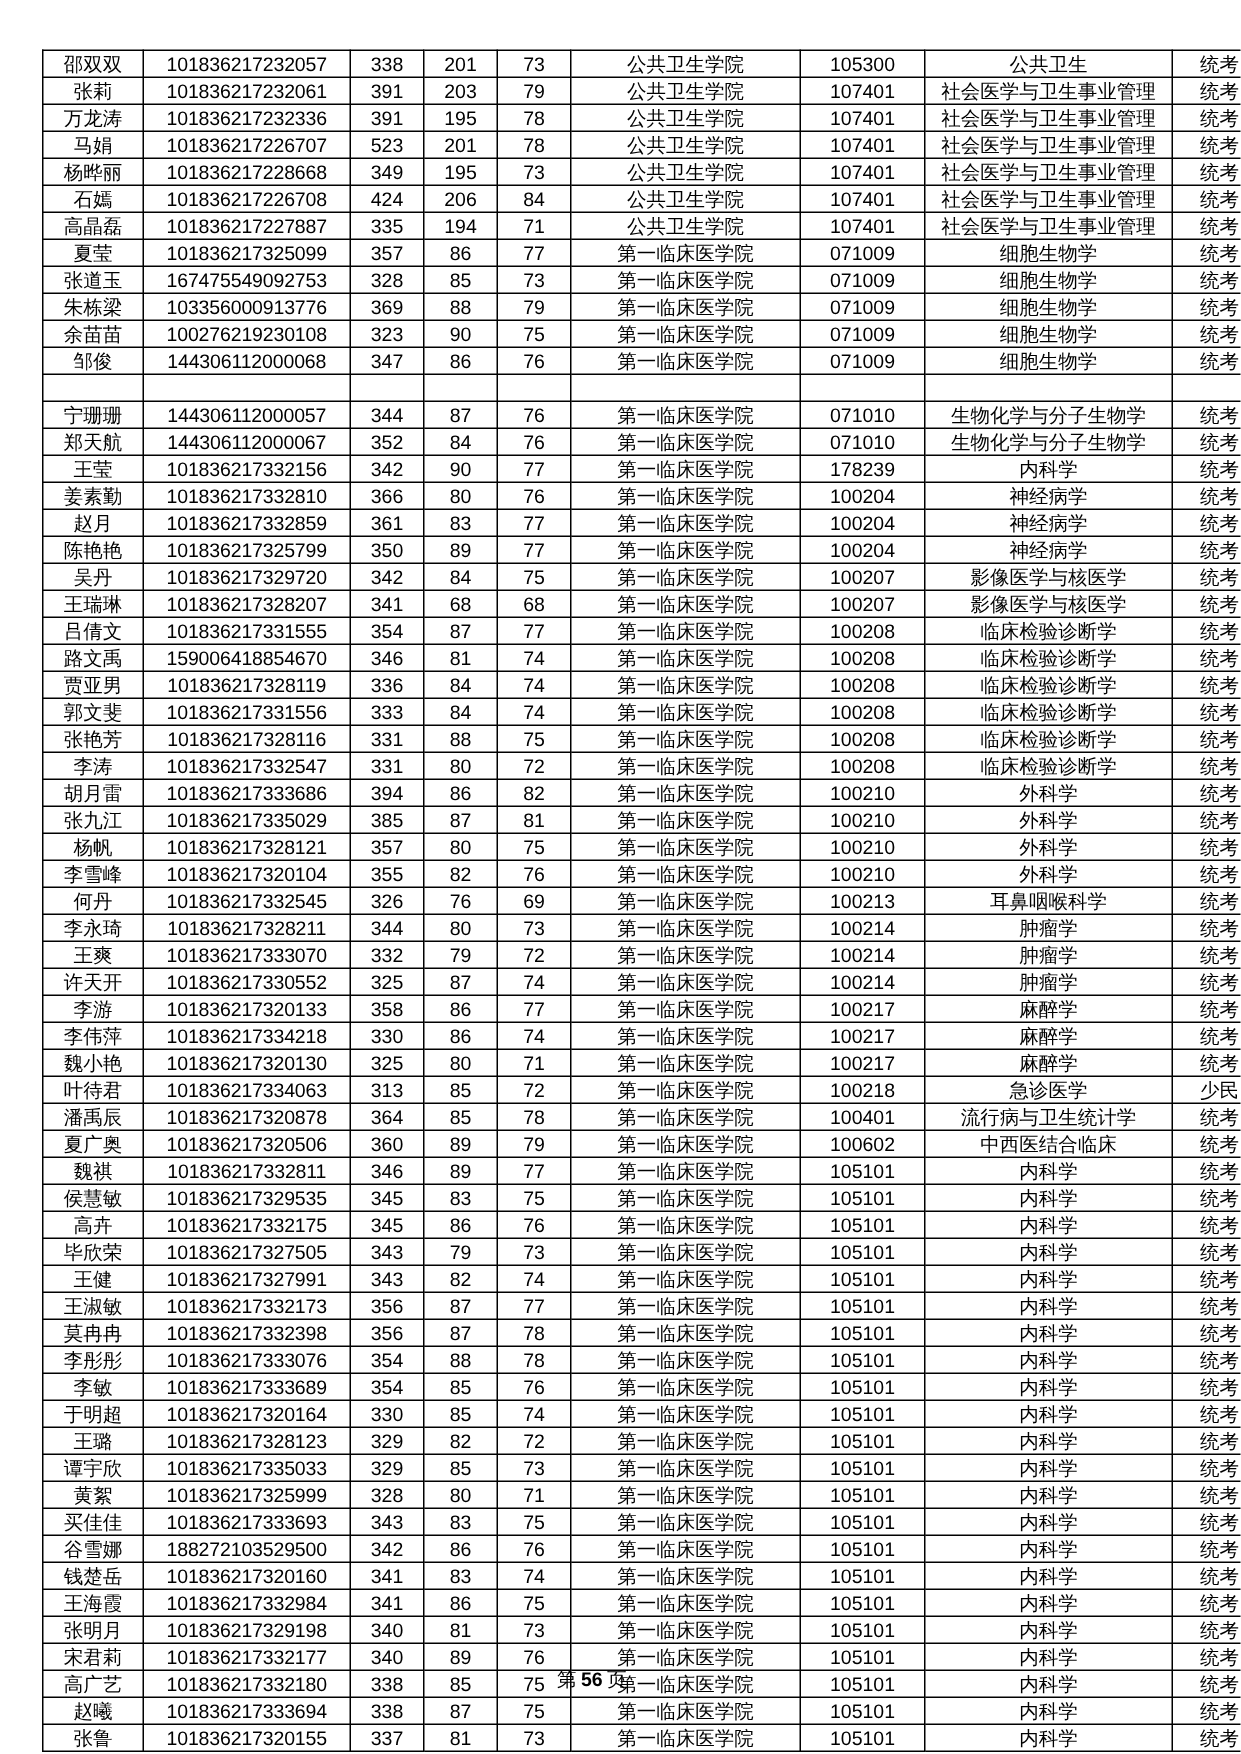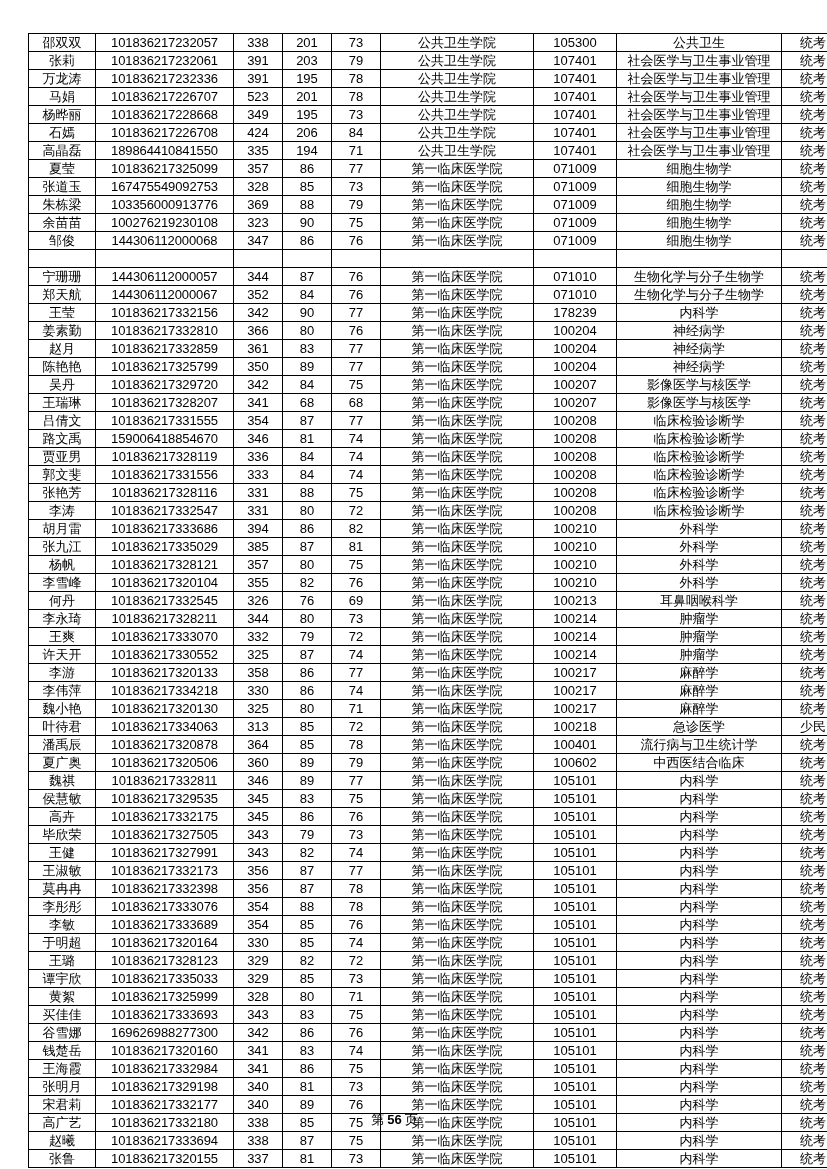--- a/index.html
+++ b/index.html
@@ -131,21 +131,21 @@
           <td class="c-total">424</td>
           <td class="c-s1">206</td>
           <td class="c-s2">84</td>
           <td class="c-college">公共卫生学院</td>
           <td class="c-code">107401</td>
           <td class="c-major">社会医学与卫生事业管理</td>
           <td class="c-type">统考</td>
         </tr>
         <tr>
           <td class="c-name">高晶磊</td>
-          <td class="c-id">189864410841550</td>
+          <td class="c-id">101836217227887</td>
           <td class="c-total">335</td>
           <td class="c-s1">194</td>
           <td class="c-s2">71</td>
           <td class="c-college">公共卫生学院</td>
           <td class="c-code">107401</td>
           <td class="c-major">社会医学与卫生事业管理</td>
           <td class="c-type">统考</td>
         </tr>
         <tr>
           <td class="c-name">夏莹</td>
@@ -670,21 +670,21 @@
           <td class="c-total">343</td>
           <td class="c-s1">83</td>
           <td class="c-s2">75</td>
           <td class="c-college">第一临床医学院</td>
           <td class="c-code">105101</td>
           <td class="c-major">内科学</td>
           <td class="c-type">统考</td>
         </tr>
         <tr>
           <td class="c-name">谷雪娜</td>
-          <td class="c-id">169626988277300</td>
+          <td class="c-id">188272103529500</td>
           <td class="c-total">342</td>
           <td class="c-s1">86</td>
           <td class="c-s2">76</td>
           <td class="c-college">第一临床医学院</td>
           <td class="c-code">105101</td>
           <td class="c-major">内科学</td>
           <td class="c-type">统考</td>
         </tr>
         <tr>
           <td class="c-name">钱楚岳</td>

